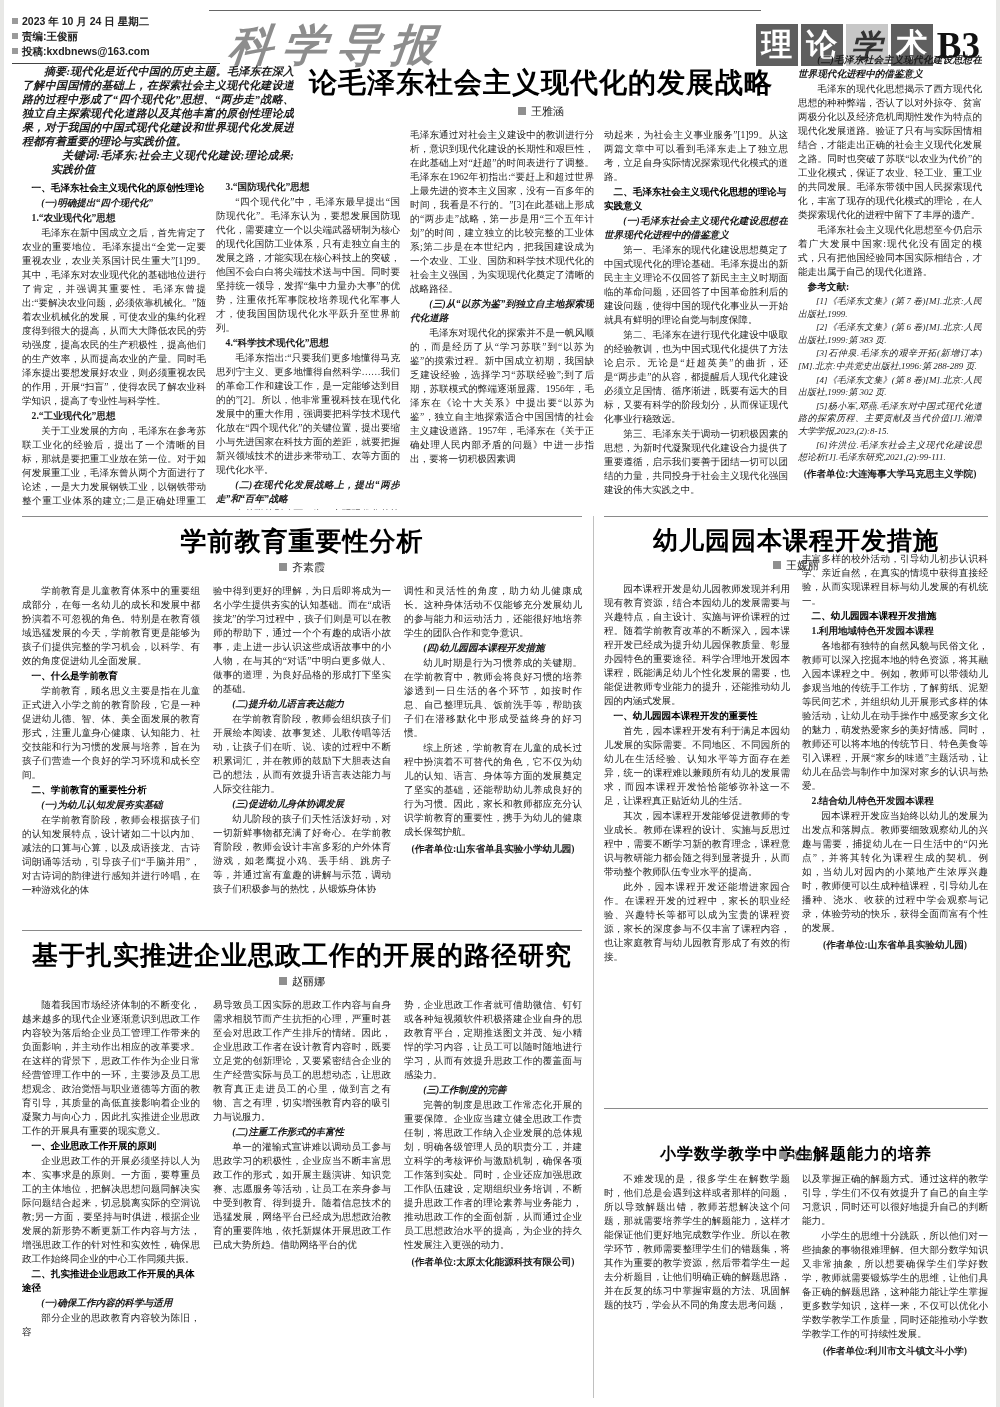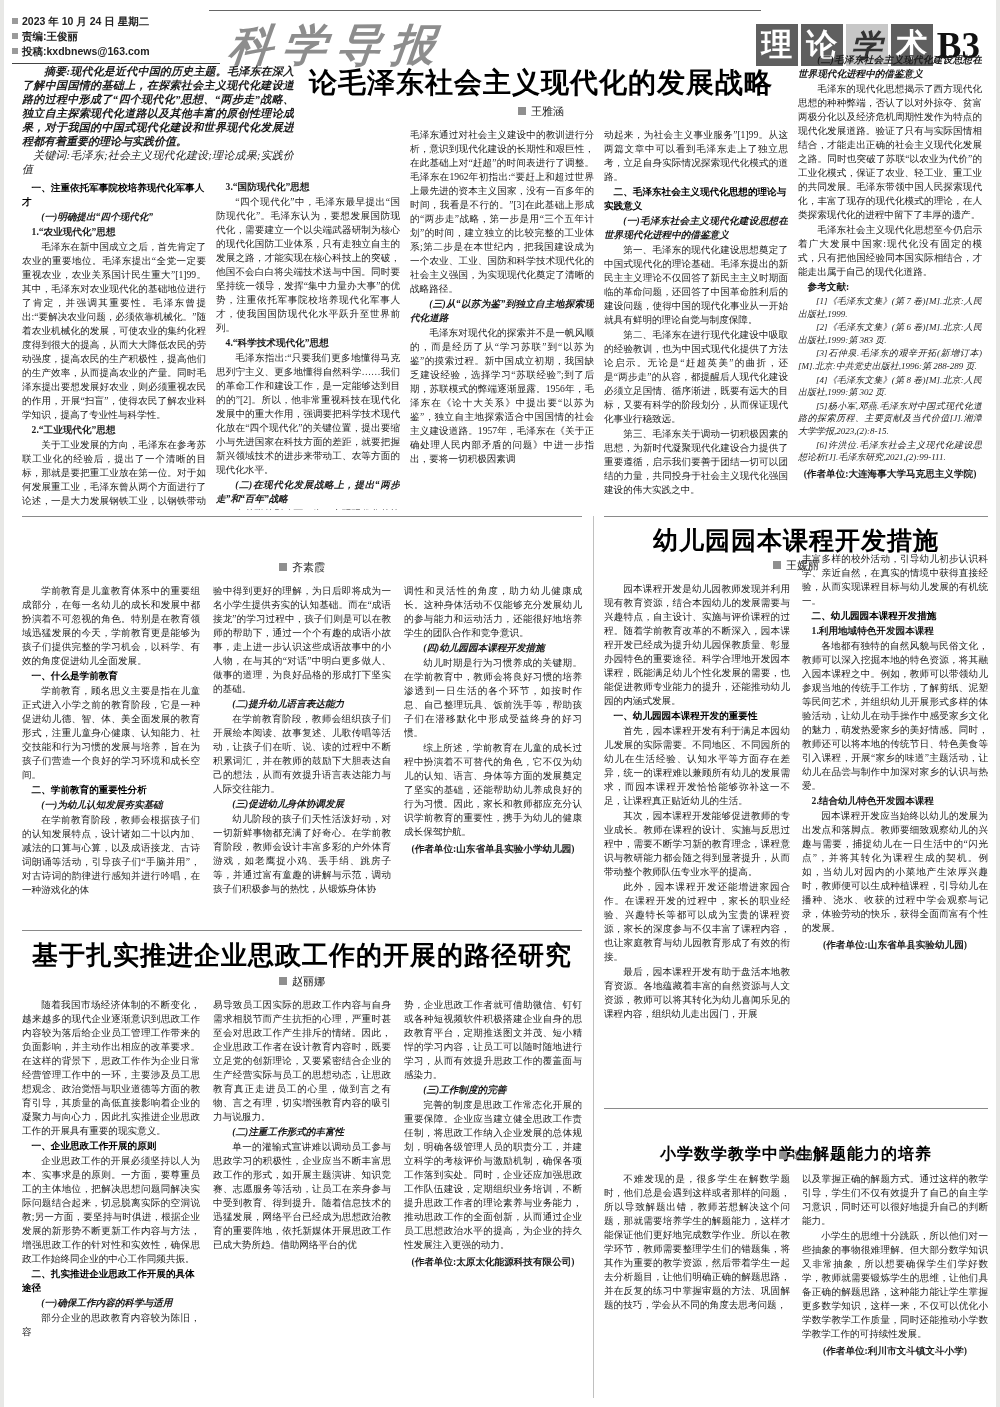--- a/index.html
+++ b/index.html
@@ -33,21 +33,21 @@
   .col{position:absolute;overflow:hidden;font-size:9.6px;line-height:14px;}
   .absbox{position:absolute;overflow:hidden;}
   .blk{margin:0 0 1px 0;}
   .blk-p{text-indent:2em;text-align:justify;}
   .blk-pc{text-indent:0;text-align:justify;}
   .blk-h{font-weight:bold;font-family:"Liberation Sans",sans-serif;color:#000;text-indent:1em;
          text-align:left;margin:1px 0;}
   .blk-hk{font-weight:bold;font-style:italic;text-indent:2em;text-align:justify;}
   .blk-sub{font-weight:bold;text-indent:1em;}
   .blk-abs{font-weight:bold;font-style:italic;font-size:11px;line-height:14px;text-align:justify;text-indent:2em;}
-  .blk-kw{font-weight:normal;font-style:italic;font-size:11px;line-height:13.8px;text-align:justify;text-indent:1em;}
+  .blk-kw{font-weight:bold;font-style:italic;font-size:11px;line-height:13.8px;text-align:justify;text-indent:1em;margin-left:29px;}
   .blk-refh{font-weight:bold;text-indent:1em;}
   .blk-ref{font-style:italic;font-size:9px;line-height:12.6px;text-indent:2em;text-align:justify;}
   .blk-au{font-weight:bold;text-align:center;margin-top:3px;}
 </style>
 </head>
 <body>
 
 <div class="page">
 
   <div class="top-rule"></div>
@@ -67,21 +67,21 @@
 
   <div class="headline" style="left:292px;top:64px;width:490px;font-size:28px;">论毛泽东社会主义现代化的发展战略</div>
   <div class="byline" style="left:292px;top:104px;width:490px;">
     <span class="bsq"></span><span>王雅涵</span>
   </div>
   <div class="absbox" style="left:18px;top:64px;width:272px;height:112px;">
       <div class="blk blk-abs">摘要:现代化是近代中国的历史主题。毛泽东在深入了解中国国情的基础上，在探索社会主义现代化建设道路的过程中形成了“四个现代化”思想、“两步走”战略、独立自主探索现代化道路以及其他丰富的原创性理论成果，对于我国的中国式现代化建设和世界现代化发展进程都有着重要的理论与实践价值。</div>
       <div class="blk blk-kw">关键词:毛泽东;社会主义现代化建设;理论成果;实践价值</div>
     </div>
   <div class="col" style="left:18px;top:180px;width:184px;height:330px;">
-      <div class="blk blk-h">一、注重依托军事院校培养现代化军事人才</div>
+      <div class="blk blk-h">一、毛泽东社会主义现代化的原创性理论</div>
       <div class="blk blk-hk">(一)明确提出“四个现代化”</div>
       <div class="blk blk-sub">1.“农业现代化”思想</div>
       <div class="blk blk-p">毛泽东在新中国成立之后，首先肯定了农业的重要地位。毛泽东提出“全党一定要重视农业，农业关系国计民生重大”[1]99。其中，毛泽东对农业现代化的基础地位进行了肯定，并强调其重要性。毛泽东曾提出:“要解决农业问题，必须依靠机械化。”随着农业机械化的发展，可使农业的集约化程度得到很大的提高，从而大大降低农民的劳动强度，提高农民的生产积极性，提高他们的生产效率，从而提高农业的产量。同时毛泽东提出要想发展好农业，则必须重视农民的作用，开展“扫盲”，使得农民了解农业科学知识，提高了专业性与科学性。</div>
       <div class="blk blk-sub">2.“工业现代化”思想</div>
       <div class="blk blk-p">关于工业发展的方向，毛泽东在参考苏联工业化的经验后，提出了一个清晰的目标，那就是要把重工业放在第一位。对于如何发展重工业，毛泽东曾从两个方面进行了论述，一是大力发展钢铁工业，以钢铁带动整个重工业体系的建立;二是正确处理重工业同轻工业、农业的关系，使我国逐步建立起独立完整的工业体系。</div>
     </div>
   <div class="col" style="left:212px;top:180px;width:184px;height:330px;">
       <div class="blk blk-sub">3.“国防现代化”思想</div>
       <div class="blk blk-p">“四个现代化”中，毛泽东最早提出“国防现代化”。毛泽东认为，要想发展国防现代化，需要建立一个以尖端武器研制为核心的现代化国防工业体系，只有走独立自主的发展之路，才能实现在核心科技上的突破，他国不会白白将尖端技术送与中国。同时要坚持统一领导，发挥“集中力量办大事”的优势，注重依托军事院校培养现代化军事人才，使我国国防现代化水平跃升至世界前列。</div>
       <div class="blk blk-sub">4.“科学技术现代化”思想</div>
@@ -113,20 +113,21 @@
       <div class="blk blk-ref">[4]《毛泽东文集》(第 8 卷)[M].北京:人民出版社,1999:第 302 页.</div>
       <div class="blk blk-ref">[5]杨小军,邓燕.毛泽东对中国式现代化道路的探索历程、主要贡献及当代价值[J].湘潭大学学报,2023,(2):8-15.</div>
       <div class="blk blk-ref">[6]许洪位.毛泽东社会主义现代化建设思想论析[J].毛泽东研究,2021,(2):99-111.</div>
       <div class="blk blk-au">(作者单位:大连海事大学马克思主义学院)</div>
     </div>
 
   <div class="hline" style="left:18px;top:516px;width:560px;"></div>
   <div class="hline" style="left:600px;top:516px;width:384px;"></div>
   <div class="vline" style="left:589px;top:516px;height:882px;"></div>
 
+  <div class="headline" style="left:18px;top:524px;width:560px;font-size:26px;">学前教育重要性分析</div>
   <div class="byline" style="left:18px;top:560px;width:560px;">
     <span class="bsq"></span><span>齐素霞</span>
   </div>
   <div class="col" style="left:18px;top:584px;width:178px;height:336px;">
       <div class="blk blk-p">学前教育是儿童教育体系中的重要组成部分，在每一名幼儿的成长和发展中都扮演着不可忽视的角色。特别是在教育领域迅猛发展的今天，学前教育更是能够为孩子们提供完整的学习机会，以科学、有效的角度促进幼儿全面发展。</div>
       <div class="blk blk-h">一、什么是学前教育</div>
       <div class="blk blk-p">学前教育，顾名思义主要是指在儿童正式进入小学之前的教育阶段，它是一种促进幼儿德、智、体、美全面发展的教育形式，注重儿童身心健康、认知能力、社交技能和行为习惯的发展与培养，旨在为孩子们营造一个良好的学习环境和成长空间。</div>
       <div class="blk blk-h">二、学前教育的重要性分析</div>
       <div class="blk blk-hk">(一)为幼儿认知发展夯实基础</div>
       <div class="blk blk-p">在学前教育阶段，教师会根据孩子们的认知发展特点，设计诸如二十以内加、减法的口算与心算，以及成语接龙、古诗词朗诵等活动，引导孩子们“手脑并用”，对古诗词的韵律进行感知并进行吟唱，在一种游戏化的体</div>
@@ -151,21 +152,20 @@
   <div class="headline" style="left:600px;top:524px;width:384px;font-size:25px;">幼儿园园本课程开发措施</div>
   <div class="byline" style="left:600px;top:558px;width:384px;">
     <span class="bsq"></span><span>王媛丽</span>
   </div>
   <div class="col" style="left:600px;top:582px;width:186px;height:518px;">
       <div class="blk blk-p">园本课程开发是幼儿园教师发现并利用现有教育资源，结合本园幼儿的发展需要与兴趣特点，自主设计、实施与评价课程的过程。随着学前教育改革的不断深入，园本课程开发已经成为提升幼儿园保教质量、彰显办园特色的重要途径。科学合理地开发园本课程，既能满足幼儿个性化发展的需要，也能促进教师专业能力的提升，还能推动幼儿园的内涵式发展。</div>
       <div class="blk blk-h">一、幼儿园园本课程开发的重要性</div>
       <div class="blk blk-p">首先，园本课程开发有利于满足本园幼儿发展的实际需要。不同地区、不同园所的幼儿在生活经验、认知水平等方面存在差异，统一的课程难以兼顾所有幼儿的发展需求，而园本课程开发恰恰能够弥补这一不足，让课程真正贴近幼儿的生活。</div>
       <div class="blk blk-p">其次，园本课程开发能够促进教师的专业成长。教师在课程的设计、实施与反思过程中，需要不断学习新的教育理念，课程意识与教研能力都会随之得到显著提升，从而带动整个教师队伍专业水平的提高。</div>
       <div class="blk blk-p">此外，园本课程开发还能增进家园合作。在课程开发的过程中，家长的职业经验、兴趣特长等都可以成为宝贵的课程资源，家长的深度参与不仅丰富了课程内容，也让家庭教育与幼儿园教育形成了有效的衔接。</div>
-      <div class="blk blk-p">最后，园本课程开发有助于盘活本地教育资源。各地蕴藏着丰富的自然资源与人文资源，教师可以将其转化为幼儿喜闻乐见的课程内容，组织幼儿走出园门，开展</div>
     </div>
   <div class="col" style="left:798px;top:552px;width:186px;height:518px;">
       <div class="blk blk-pc">丰富多样的校外活动，引导幼儿初步认识科学、亲近自然，在真实的情境中获得直接经验，从而实现课程目标与幼儿发展的有机统一。</div>
       <div class="blk blk-h">二、幼儿园园本课程开发措施</div>
       <div class="blk blk-sub">1.利用地域特色开发园本课程</div>
       <div class="blk blk-p">各地都有独特的自然风貌与民俗文化，教师可以深入挖掘本地的特色资源，将其融入园本课程之中。例如，教师可以带领幼儿参观当地的传统手工作坊，了解剪纸、泥塑等民间艺术，并组织幼儿开展形式多样的体验活动，让幼儿在动手操作中感受家乡文化的魅力，萌发热爱家乡的美好情感。同时，教师还可以将本地的传统节日、特色美食等引入课程，开展“家乡的味道”主题活动，让幼儿在品尝与制作中加深对家乡的认识与热爱。</div>
       <div class="blk blk-sub">2.结合幼儿特色开发园本课程</div>
       <div class="blk blk-p">园本课程开发应当始终以幼儿的发展为出发点和落脚点。教师要细致观察幼儿的兴趣与需要，捕捉幼儿在一日生活中的“闪光点”，并将其转化为课程生成的契机。例如，当幼儿对园内的小菜地产生浓厚兴趣时，教师便可以生成种植课程，引导幼儿在播种、浇水、收获的过程中学会观察与记录，体验劳动的快乐，获得全面而富有个性的发展。</div>
       <div class="blk blk-au">(作者单位:山东省单县实验幼儿园)</div>
     </div>

